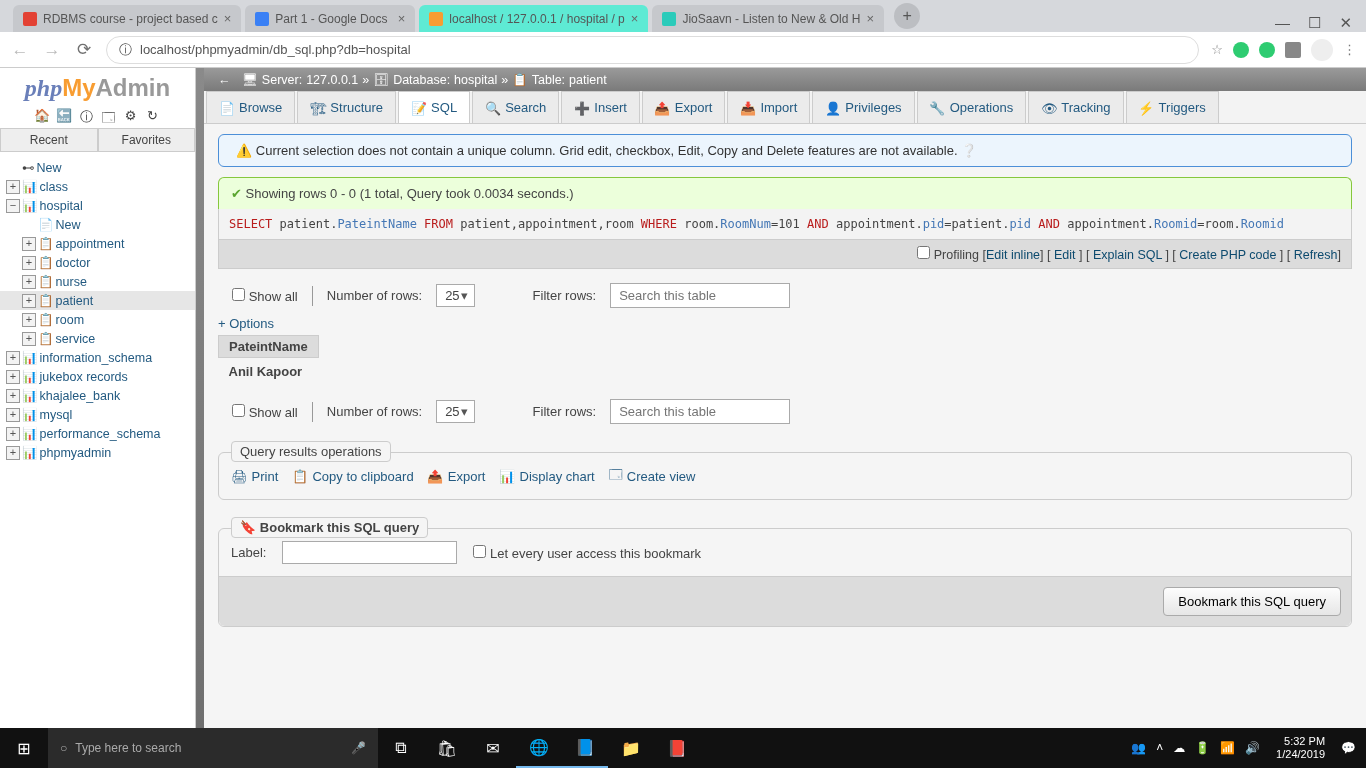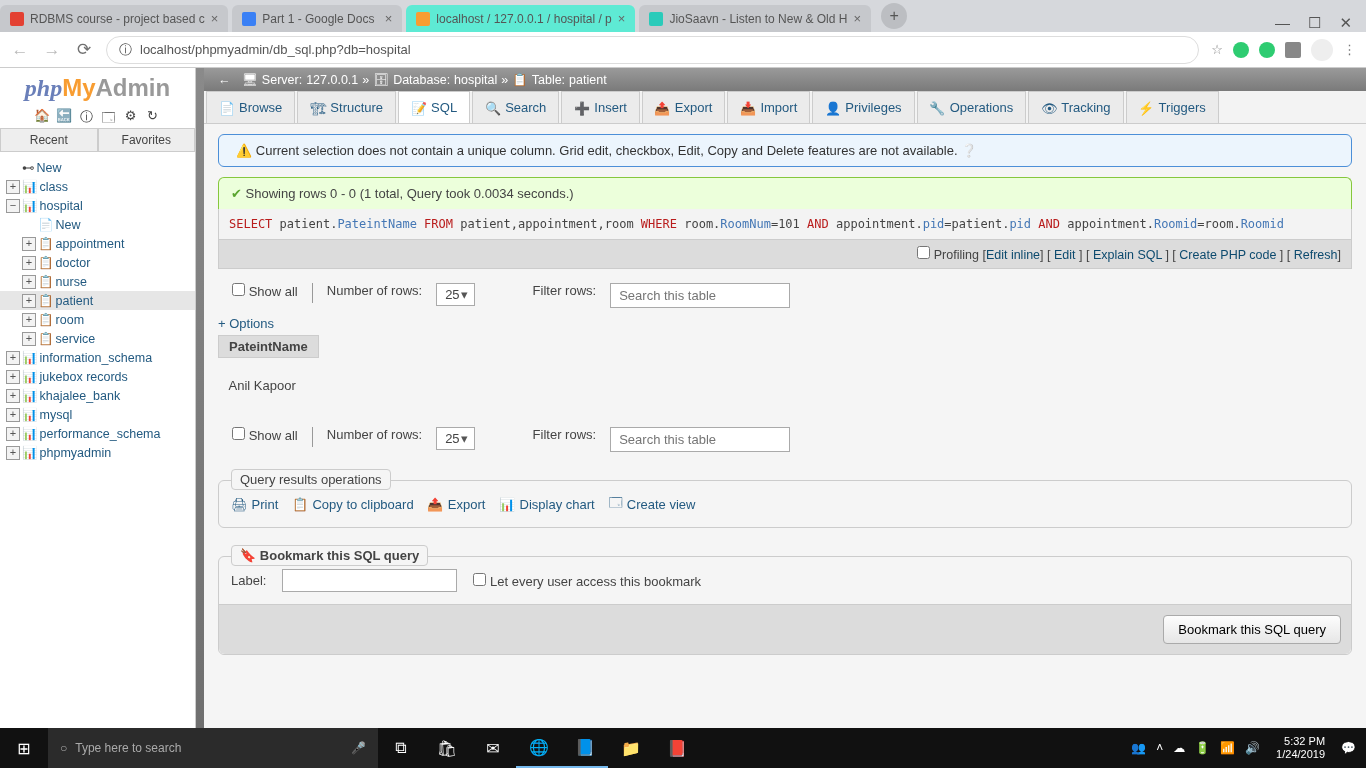--- a/index.html
+++ b/index.html
@@ -1,20 +1,20 @@
 <!DOCTYPE html>
 <html><head>
 <meta charset="utf-8">
 <style>
 * { box-sizing: border-box; margin: 0; padding: 0; }
 body { font-family: sans-serif; font-size: 13px; color: #444; background: #fff; overflow: hidden; }
 a { color: #235a81; text-decoration: none; cursor: pointer; }
 
 
-.tab-strip { background: #d6d8dc; height: 32px; display: flex; align-items: flex-end; padding-left: 0; gap: 4px; }
+.tab-strip { background: #d6d8dc; height: 32px; display: flex; align-items: flex-end; padding-left: 13px; gap: 4px; }
 .chrome-tab { background: #5eead4; padding: 6px 10px; border-radius: 6px 6px 0 0; font-size: 12px; display: flex; align-items: center; gap: 6px; min-width: 170px; max-width: 240px; position: relative; color: #555; }
 .chrome-tab.inactive { background: #c6c8cc; }
 .chrome-tab .close { margin-left: auto; color: #666; font-size: 13px; }
 .tab-icon { width: 14px; height: 14px; background: #ddd; border-radius: 2px; flex-shrink: 0; }
 .tab-icon.gmail { background: #e34133; }
 .tab-icon.docs { background: #3a80f5; }
 .tab-icon.pma { background: #f89d32; }
 .tab-icon.saavn { background: #2bcbba; }
 .new-tab-btn { width: 26px; height: 26px; background: #bcbec2; border-radius: 50%; display: flex; align-items: center; justify-content: center; font-size: 16px; color: #555; margin-left: 6px; margin-bottom: 3px; }
 .win-controls { margin-left: auto; display: flex; gap: 18px; padding-right: 14px; color: #555; font-size: 15px; }
@@ -60,30 +60,30 @@
 .content { padding: 10px 14px 10px 22px; }
 .alert { background: #ecf5fd; border: 1px solid #4c8fd8; border-radius: 6px; padding: 8px 17px; font-size: 13px; color: #333; margin-bottom: 10px; }
 .success { background: #ecffdb; border: 1px solid #86c73d; border-radius: 6px 6px 0 0; border-bottom: none; padding: 8px 12px; font-size: 13px; }
 .sql-box { background: #f3f3f3; border: 1px solid #ccc; border-top: none; padding: 8px 10px; font-family: monospace; font-size: 12px; }
 .kw { color: #b91c1c; }
 .kw2 { color: #b91c1c; }
 .col { color: #4477b5; }
 .sql-actions { background: #dcdcdc; border: 1px solid #ccc; border-top: none; padding: 6px 10px; text-align: right; font-size: 12.5px; }
 .sql-actions a { color: #0c4a6e; }
 
-.table-controls { padding: 14px 0 8px 14px; display: flex; align-items: flex-start; gap: 14px; font-size: 13px; }
+.table-controls { padding: 14px 0 8px 14px; display: flex; align-items: center; gap: 14px; font-size: 13px; }
 .sep-v { border-left: 1px solid #999; height: 20px; }
 .sel { border: 1px solid #aaa; background: #fff; padding: 3px 14px 3px 8px; position: relative; }
 .sel::after { content: "▾"; position: absolute; right: 6px; color: #555; }
 .search-inp { border: 1px solid #aaa; padding: 4px 8px; width: 180px; font-size: 13px; }
 
 .options-link { padding: 0 0 4px 0; font-size: 13px; }
 .results-table { border-collapse: collapse; }
 .results-table th { background: #dcdcdc; border: 1px solid #ccc; padding: 3px 10px; text-align: left; font-size: 13px; }
-.results-table td { padding: 20px 10px; font-size: 13px; }
+.results-table td { padding: 6px 10px; font-size: 13px; font-weight: bold; }
 
 .fieldset { border: 1px solid #ccc; border-radius: 6px; margin-top: 20px; padding: 12px; position: relative; }
 .legend { position: absolute; top: -12px; left: 12px; background: #f5f5f5; padding: 2px 8px; border: 1px solid #ccc; border-radius: 4px; font-size: 13px; }
 .ops-row { display: flex; gap: 14px; align-items: center; }
 .ops-row a { display: flex; align-items: center; gap: 4px; font-size: 13px; }
 .bookmark-row { display: flex; align-items: center; gap: 16px; }
 .txt-inp { border: 1px solid #aaa; padding: 3px 6px; width: 175px; }
 .btn-panel { background: #dcdcdc; border-top: 1px solid #ccc; margin: 12px -12px -12px -12px; padding: 10px; text-align: right; border-radius: 0 0 6px 6px; }
 .btn { background: linear-gradient(#fdfdfd,#e6e6e6); border: 1px solid #aaa; border-radius: 4px; padding: 6px 14px; font-size: 13px; }
 

